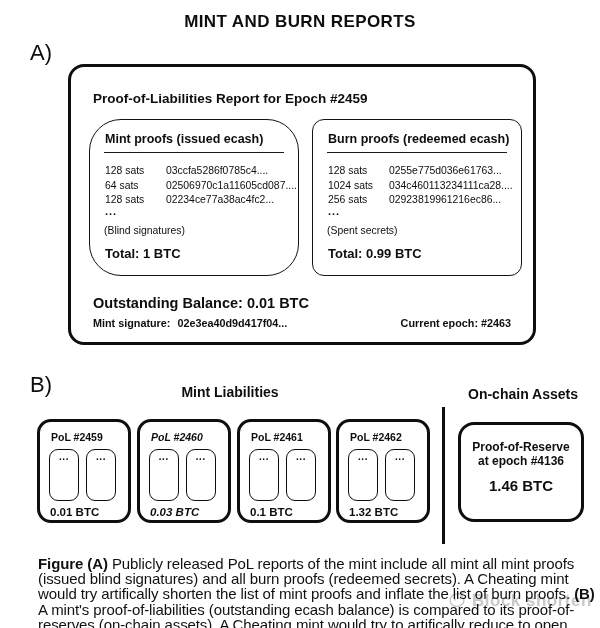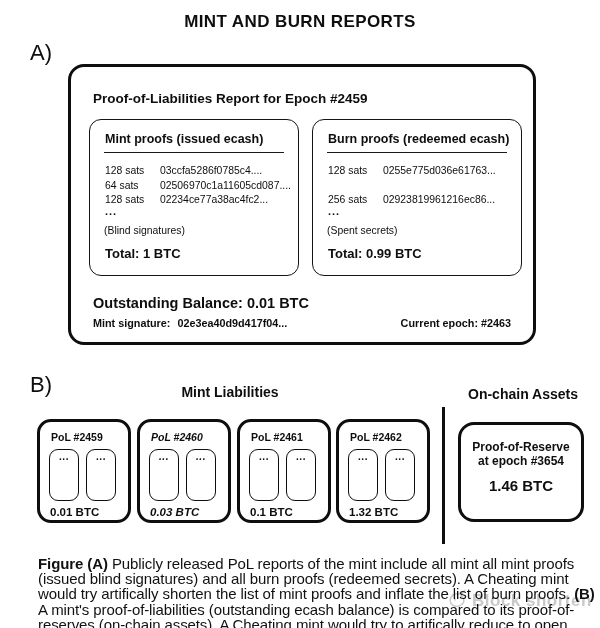--- a/index.html
+++ b/index.html
@@ -18,27 +18,27 @@
   
   .box-a{
     position:absolute;left:68px;top:64px;width:468px;height:281px;
     border:3.5px solid #0e0e0e;border-radius:16px;background:#fff;box-sizing:border-box;
   }
   .report-title{position:absolute;left:22px;top:24px;font-size:13.5px;font-weight:700;}
   .proof-box{
     position:absolute;top:52px;width:210px;height:157px;
     border:1.6px solid #141414;border-radius:12px;box-sizing:border-box;background:#fff;
   }
-  .proof-box.mint{left:18px;}
+  .proof-box.mint{left:18px;border-radius:32px;}
   .proof-box.burn{left:241px;}
   .proof-title{position:absolute;left:15px;top:12px;font-size:12.5px;font-weight:700;white-space:nowrap;}
   .rule{position:absolute;left:14px;right:14px;top:32px;border-top:1.4px solid #1a1a1a;height:0;}
   .prow{position:absolute;left:15px;right:6px;display:flex;font-size:10.4px;line-height:12px;white-space:nowrap;}
   .prow .amt{flex:0 0 55px;}
-  .prow .hash{flex:1;}
+  .prow .hash{flex:1;margin-left:6px;}
   .r1{top:45px;} .r2{top:59.5px;} .r3{top:74px;}
   .ell{position:absolute;left:15px;top:85px;font-size:11px;font-weight:700;letter-spacing:1px;}
   .note{position:absolute;left:14px;top:105px;font-size:10.4px;}
   .ptotal{position:absolute;left:15px;top:126px;font-size:13px;font-weight:700;}
   .outstanding{position:absolute;left:22px;top:228px;font-size:14.5px;font-weight:700;}
   .mint-sig{position:absolute;left:22px;top:250px;font-size:10.8px;font-weight:700;white-space:nowrap;}
   .mint-sig .sig-val{margin-left:7px;}
   .cur-epoch{position:absolute;right:22px;top:250px;font-size:10.8px;font-weight:700;}
 
   
@@ -110,20 +110,24 @@
       <div class="ptotal">Total: 1 BTC</div>
     </div>
 
     <div class="proof-box burn">
       <div class="proof-title">Burn proofs (redeemed ecash)</div>
       <div class="rule"></div>
       <div class="prow r1">
         <span class="amt">128 sats</span>
         <span class="hash">0255e775d036e61763...</span>
       </div>
+      <div class="prow r2">
+        <span class="amt">1024 sats</span>
+        <span class="hash">034c460113234111ca28....</span>
+      </div>
       <div class="prow r3">
         <span class="amt">256 sats</span>
         <span class="hash">02923819961216ec86...</span>
       </div>
       <div class="ell">...</div>
       <div class="note">(Spent secrets)</div>
       <div class="ptotal">Total: 0.99 BTC</div>
     </div>
 
     <div class="outstanding">Outstanding Balance: 0.01 BTC</div>
@@ -175,21 +179,21 @@
     <div class="mini m2">
         <span class="dots">...</span>
       </div>
     <div class="pol-amt">1.32 BTC</div>
   </div>
 
   <div class="vdivider"></div>
 
   <div class="reserve-box">
     <div class="res-l1">Proof-of-Reserve</div>
-    <div class="res-l2">at epoch #3654</div>
+    <div class="res-l2">at epoch #4136</div>
     <div class="res-amt">1.46 BTC</div>
   </div>
 
   <div class="watermark">
     <span>
       <svg width="22" height="22" viewBox="0 0 24 24" aria-hidden="true">
         <path d="M4.5 14 C4.5 8.5, 9 5.5, 14 6.5 L19.5 3.5 L16.5 8.5 C19 10.5, 20 13.5, 19 16 C17 20, 10.5 21, 7.5 19 C5 17.3, 4.5 15.5, 4.5 14 Z" fill="none" stroke="#c9c9c9" stroke-width="1.6"></path>
         <circle cx="9.8" cy="12.8" r="1" fill="#c9c9c9"></circle>
       </svg>
     </span>

